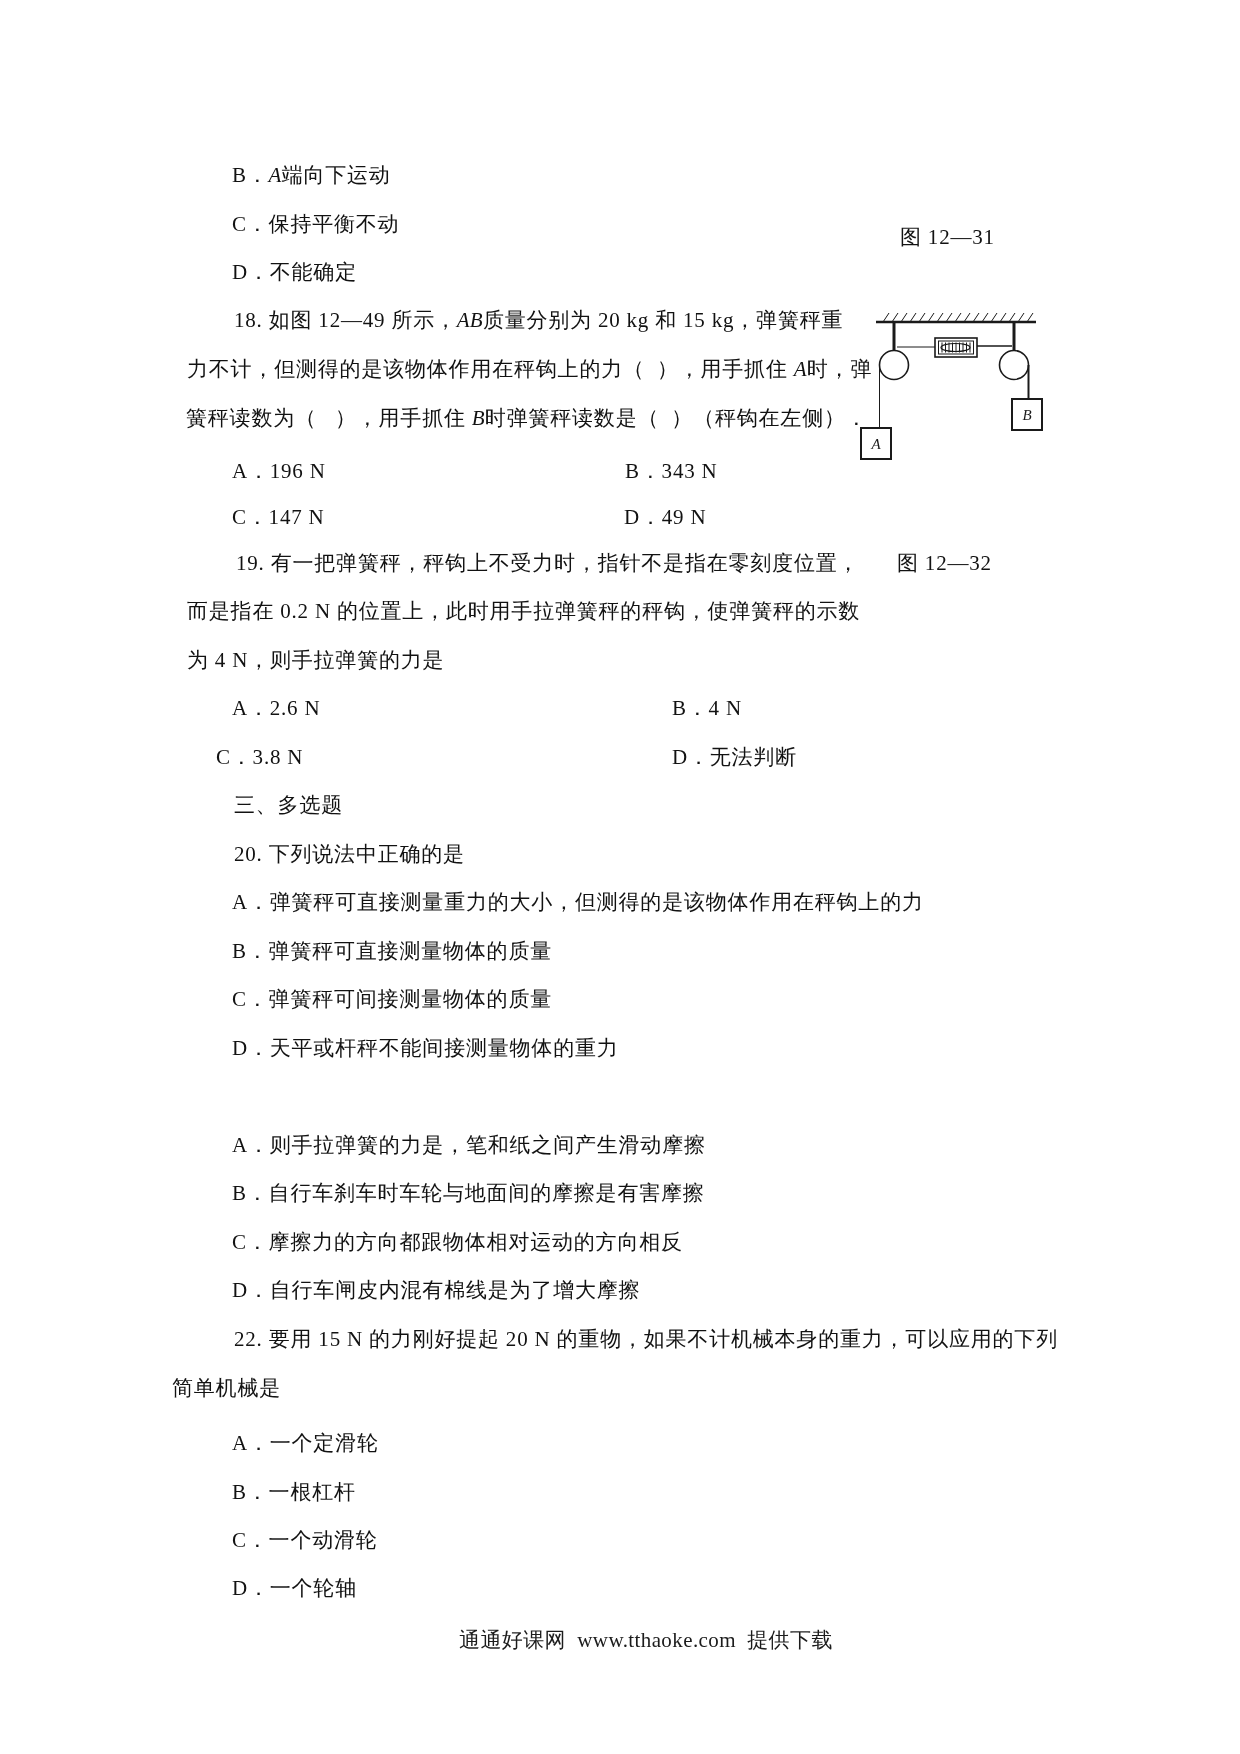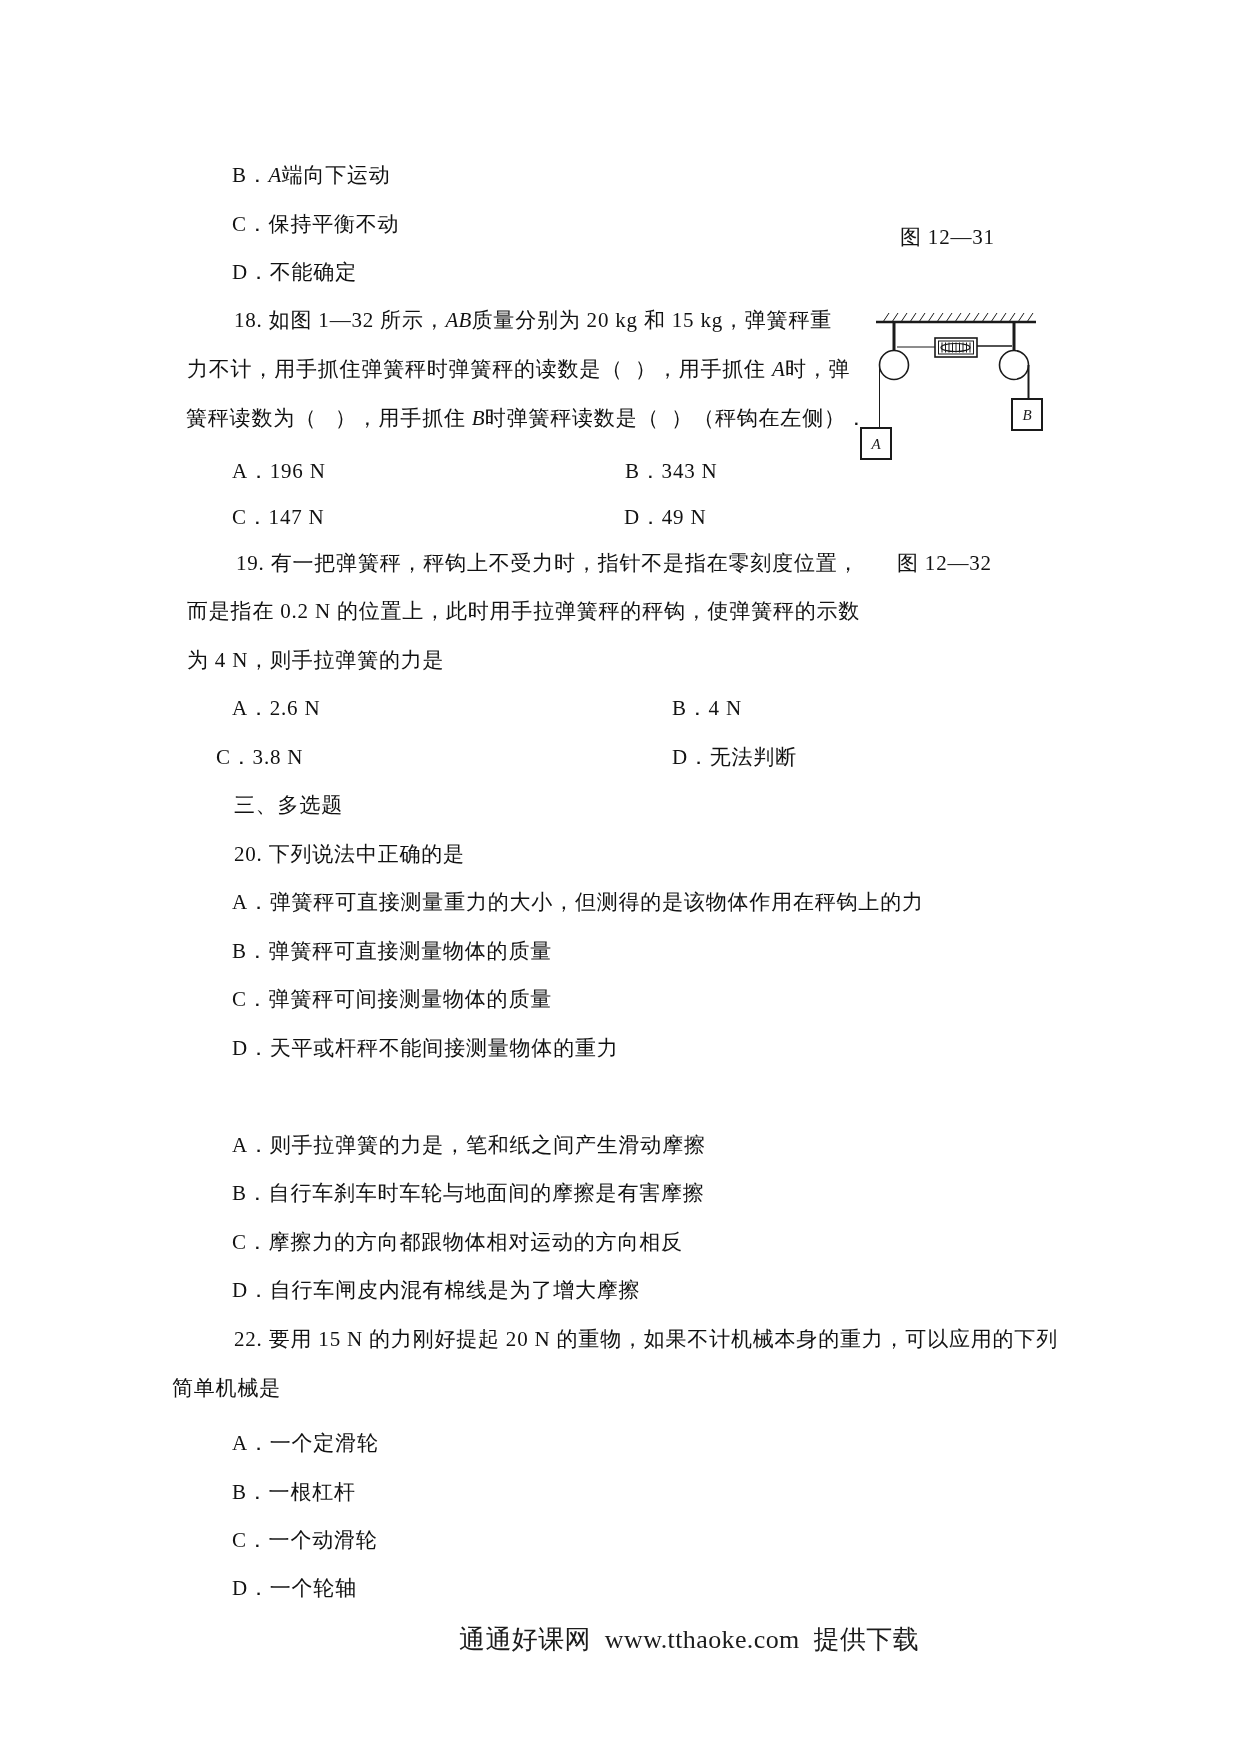--- a/index.html
+++ b/index.html
@@ -18,21 +18,21 @@
     height:22px;
     white-space:pre;
     letter-spacing:0.8px;
   }
   .vit{
     font-style:italic;
     letter-spacing:0.2px;
     font-family:"Liberation Serif","DejaVu Serif",serif;
   }
   .ft{
-    font-size:26px;
+    font-size:21px;
     letter-spacing:0.4px;
     color:#1c1c1c;
   }
   .fig{
     position:absolute;
     left:853px;top:300px;
     width:200px;height:170px;
   }
   .fig .stroke{stroke:#1a1a1a;fill:none;}
   .fig text{
@@ -46,22 +46,22 @@
 </head>
 <body>
 
 <div class="page">
 
   <div class="ln" style="left:232px;top:164px"><span>B．</span><span class="vit">A</span><span>端向下运动</span></div>
   <div class="ln" style="left:232px;top:213px"><span>C．保持平衡不动</span></div>
   <div class="ln" style="left:900px;top:226px"><span>图 12—31</span></div>
   <div class="ln" style="left:232px;top:261px"><span>D．不能确定</span></div>
 
-  <div class="ln" style="left:234px;top:309px"><span>18. 如图 1—32 所示，</span><span class="vit">AB</span><span>质量分别为 20 kg 和 15 kg，弹簧秤重</span></div>
-  <div class="ln" style="left:187px;top:358px"><span>力不计，用手抓住弹簧秤时弹簧秤的读数是（  ），用手抓住 </span><span class="vit">A</span><span>时，弹</span></div>
+  <div class="ln" style="left:234px;top:309px"><span>18. 如图 12—49 所示，</span><span class="vit">AB</span><span>质量分别为 20 kg 和 15 kg，弹簧秤重</span></div>
+  <div class="ln" style="left:187px;top:358px"><span>力不计，但测得的是该物体作用在秤钩上的力（  ），用手抓住 </span><span class="vit">A</span><span>时，弹</span></div>
   <div class="ln" style="left:186px;top:407px"><span>簧秤读数为（   ），用手抓住 </span><span class="vit">B</span><span>时弹簧秤读数是（  ）（秤钩在左侧）．</span></div>
   <div class="ln" style="left:232px;top:460px"><span>A．196 N</span></div>
   <div class="ln" style="left:625px;top:460px"><span>B．343 N</span></div>
   <div class="ln" style="left:232px;top:506px"><span>C．147 N</span></div>
   <div class="ln" style="left:624px;top:506px"><span>D．49 N</span></div>
 
   <div class="ln" style="left:236px;top:552px"><span>19. 有一把弹簧秤，秤钩上不受力时，指针不是指在零刻度位置，</span></div>
   <div class="ln" style="left:897px;top:552px"><span>图 12—32</span></div>
   <div class="ln" style="left:187px;top:600px"><span>而是指在 0.2 N 的位置上，此时用手拉弹簧秤的秤钩，使弹簧秤的示数</span></div>
   <div class="ln" style="left:187px;top:649px"><span>为 4 N，则手拉弹簧的力是</span></div>

